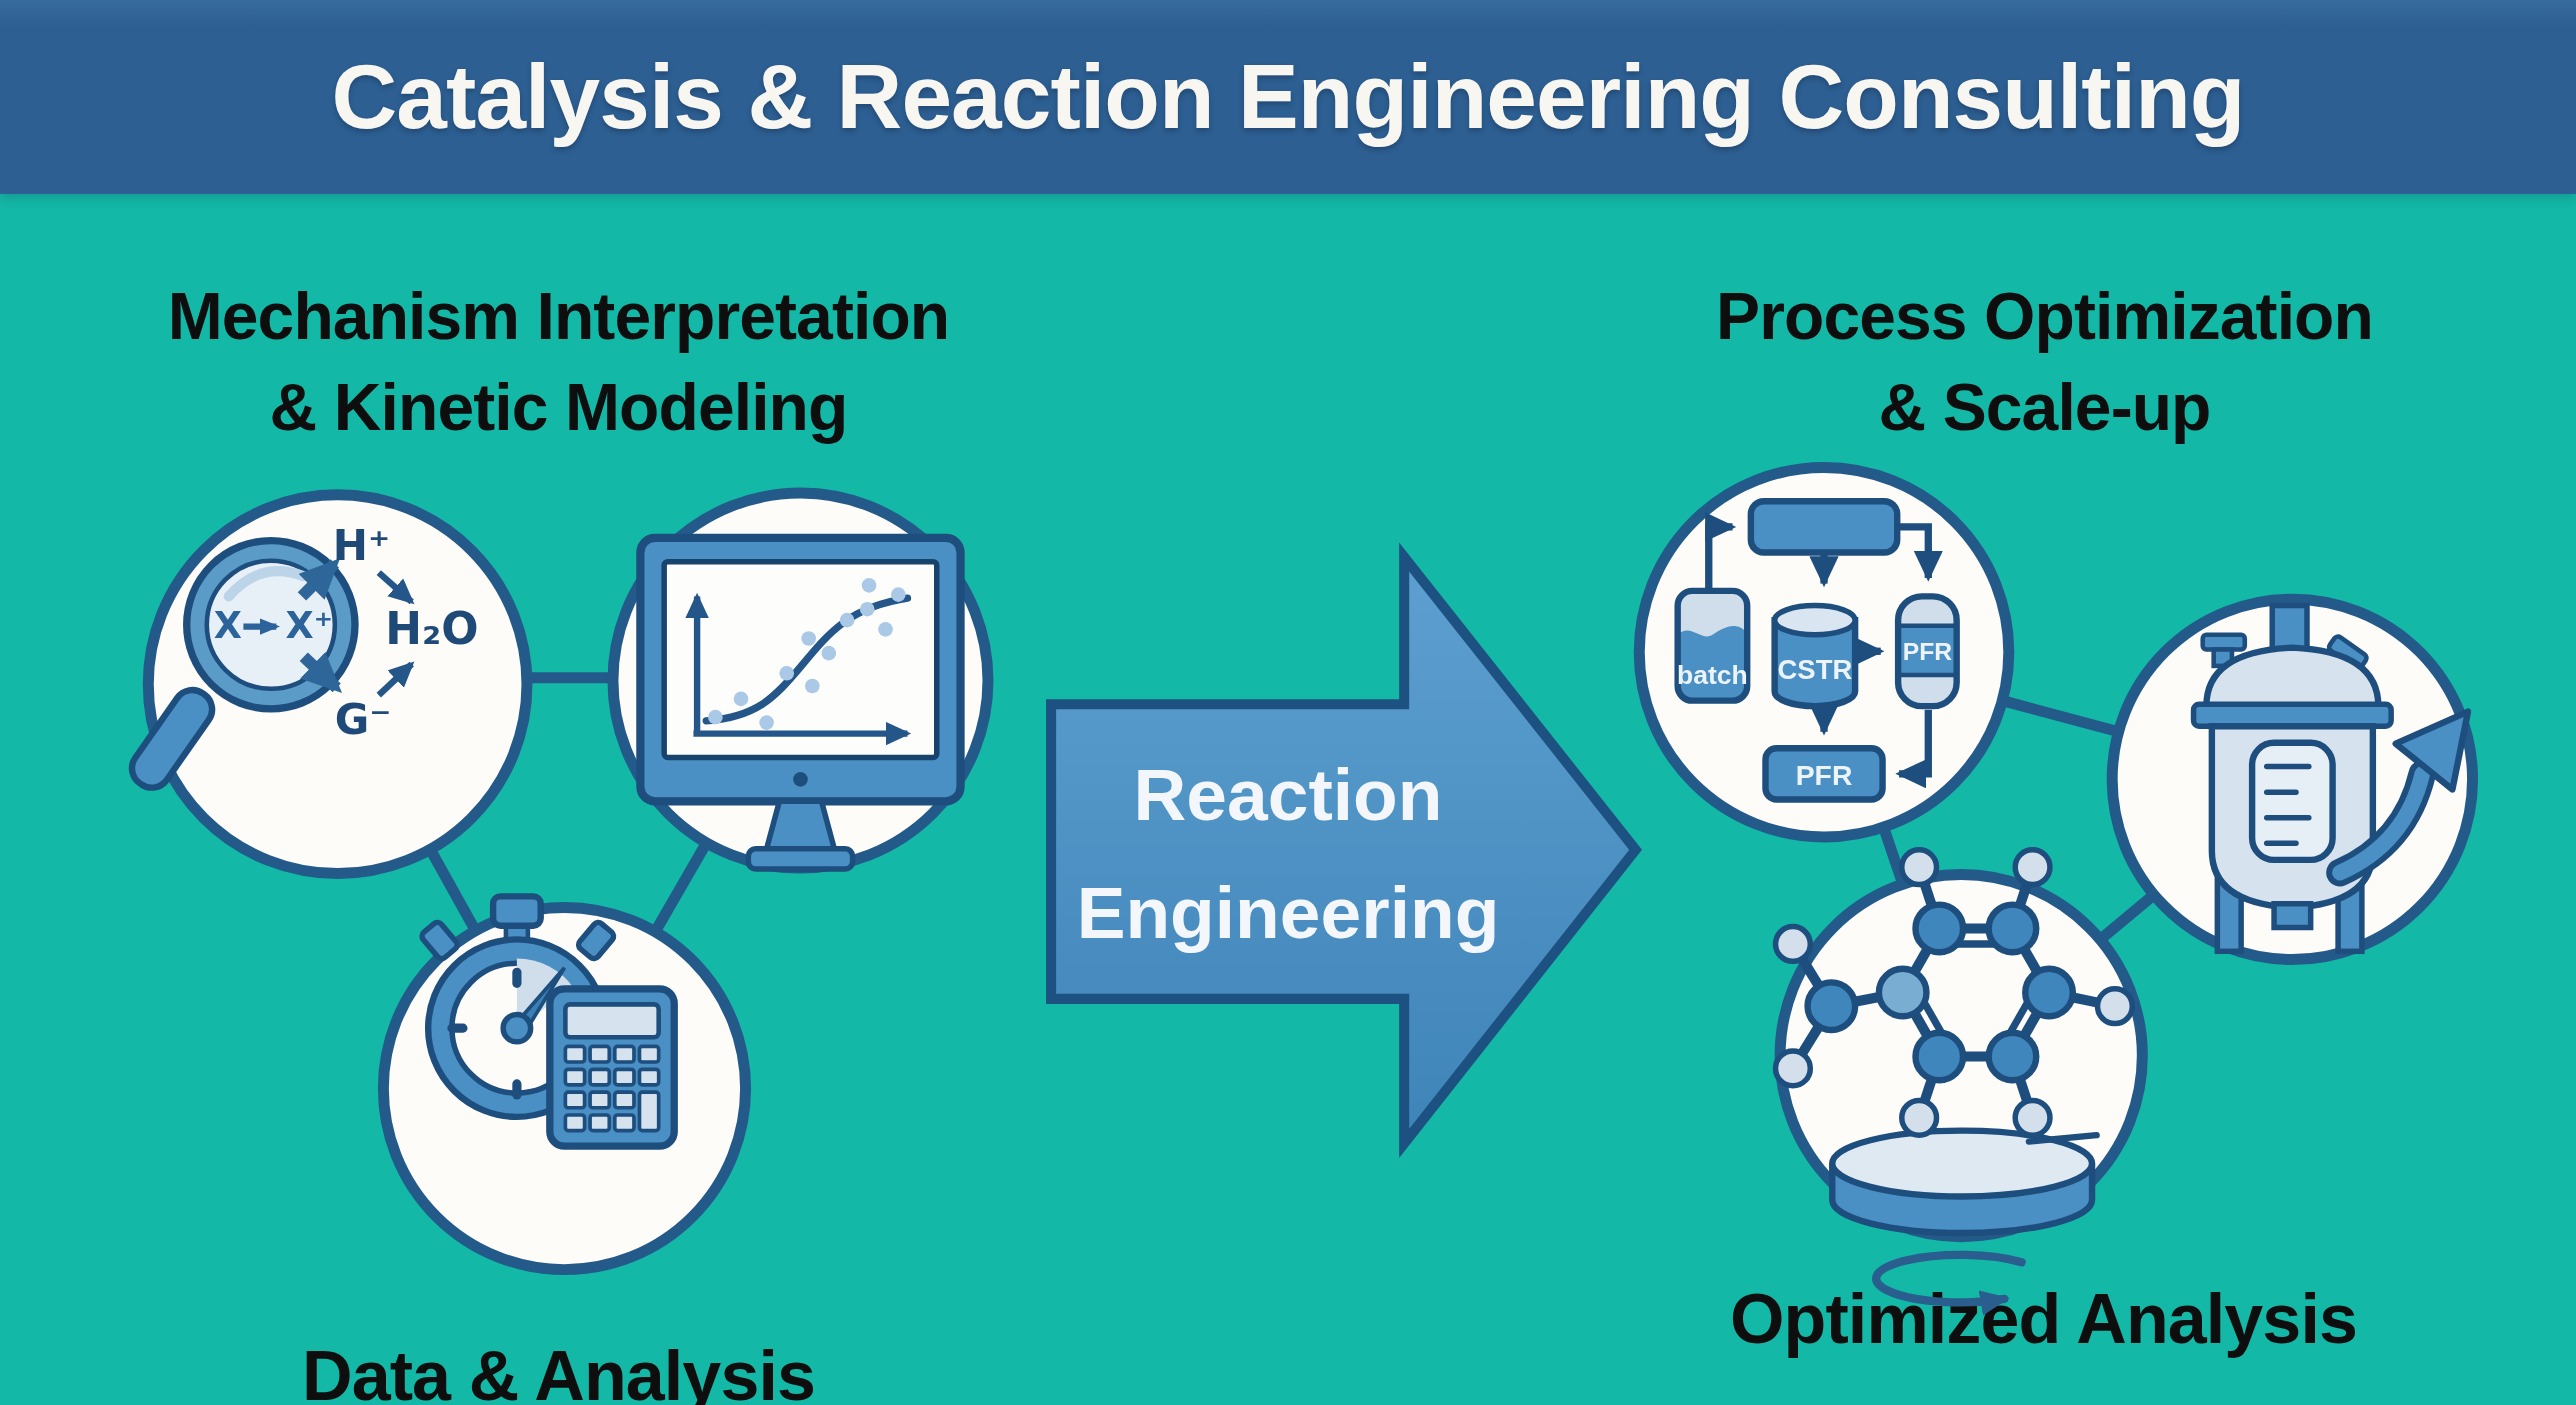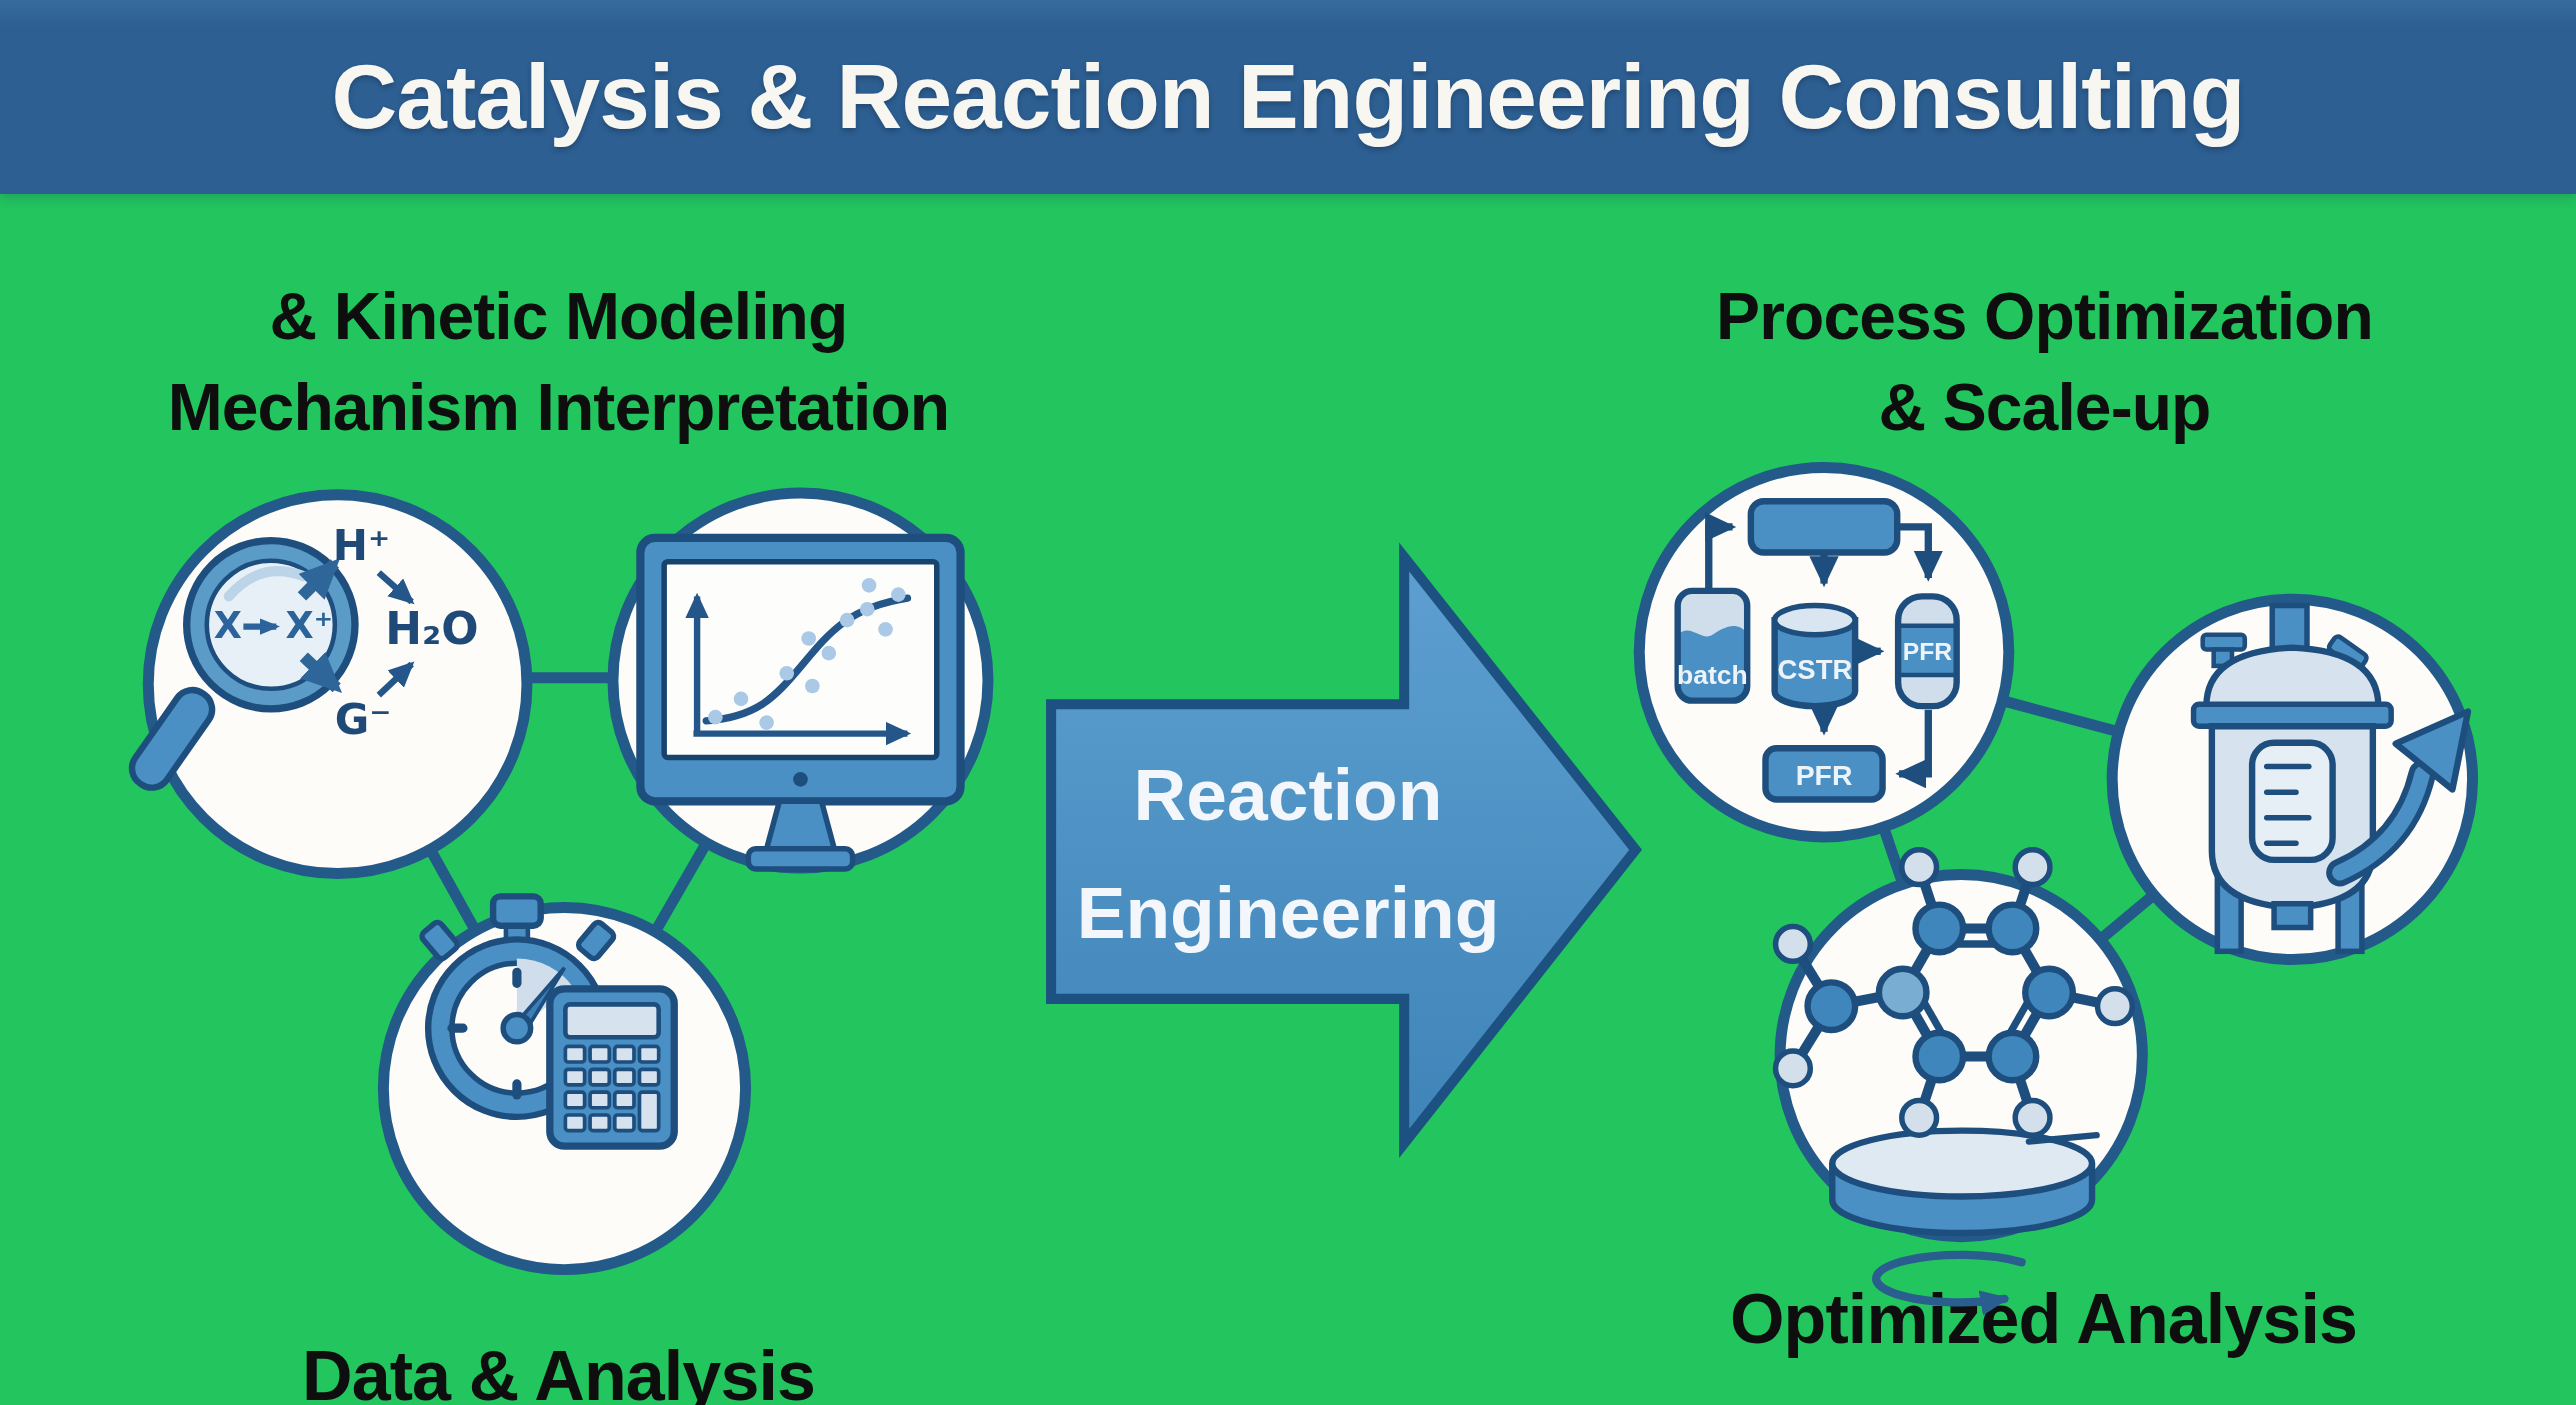--- a/index.html
+++ b/index.html
@@ -1,18 +1,18 @@
 <!DOCTYPE html>
 <html style="font-size:14.6px"><head>
 <meta charset="utf-8">
 <style>
   html,body{margin:0;padding:0;background:#e8e8e8;}
   #canvas{
     position:relative;width:2576px;height:1405px;overflow:hidden;
-    background:#22c55e;
+    background:#14b8a6;
     font-family:"Liberation Sans","DejaVu Sans",sans-serif;
   }
   
   #banner{
     position:absolute;left:0;top:0;width:2576px;height:194px;
     background:linear-gradient(180deg,#376a9d 0%,#2d5f92 14%,#2d5f92 100%);
     display:flex;align-items:center;justify-content:center;
     box-shadow:0 3.7px 11px rgba(25,55,90,.25);
   }
   #banner .title{
@@ -45,22 +45,22 @@
 </head>
 <body>
 
 <div id="canvas">
 
   <div id="banner">
     <div class="title">Catalysis &amp; Reaction Engineering Consulting</div>
   </div>
 
   <div id="heading-left" class="heading">
+    <div class="ln">Mechanism Interpretation</div>
     <div class="ln">&amp; Kinetic Modeling</div>
-    <div class="ln">Mechanism Interpretation</div>
   </div>
   <div id="heading-right" class="heading">
     <div class="ln">Process Optimization</div>
     <div class="ln">&amp; Scale-up</div>
   </div>
 
   <div id="caption-left" class="caption">Data &amp; Analysis</div>
   <div id="caption-right" class="caption">Optimized Analysis</div>
 
   <svg id="diagram" width="2576" height="1405" viewBox="0 0 2816 1536">

